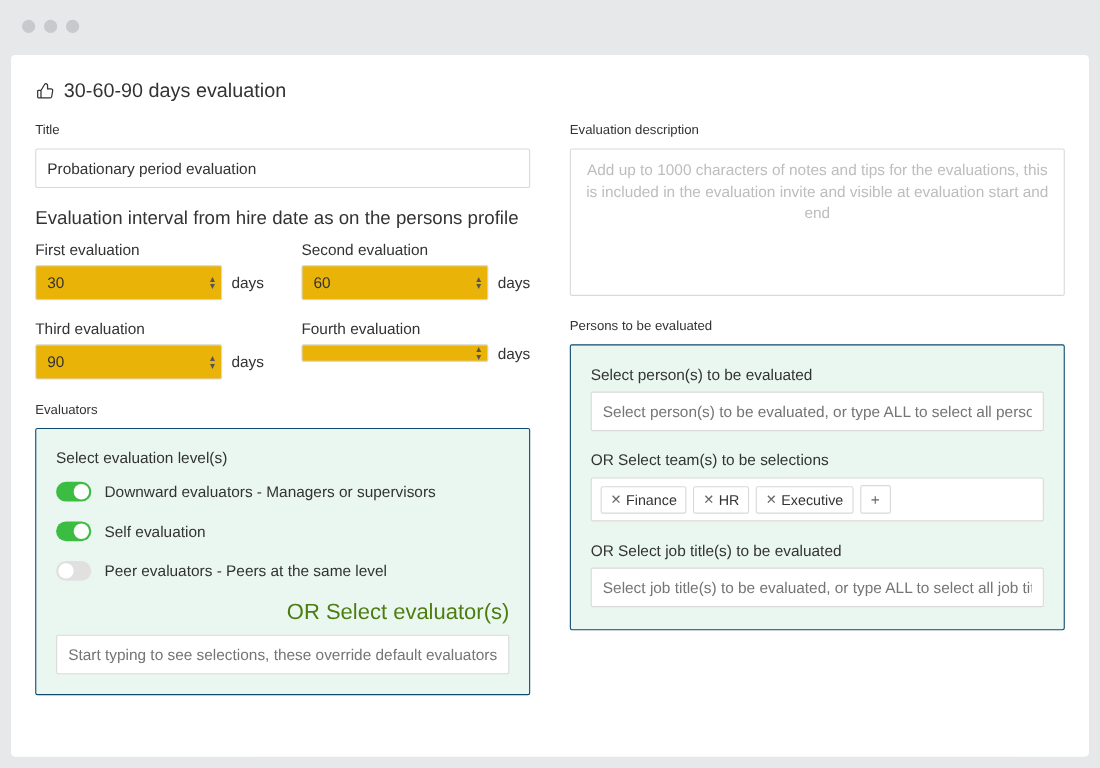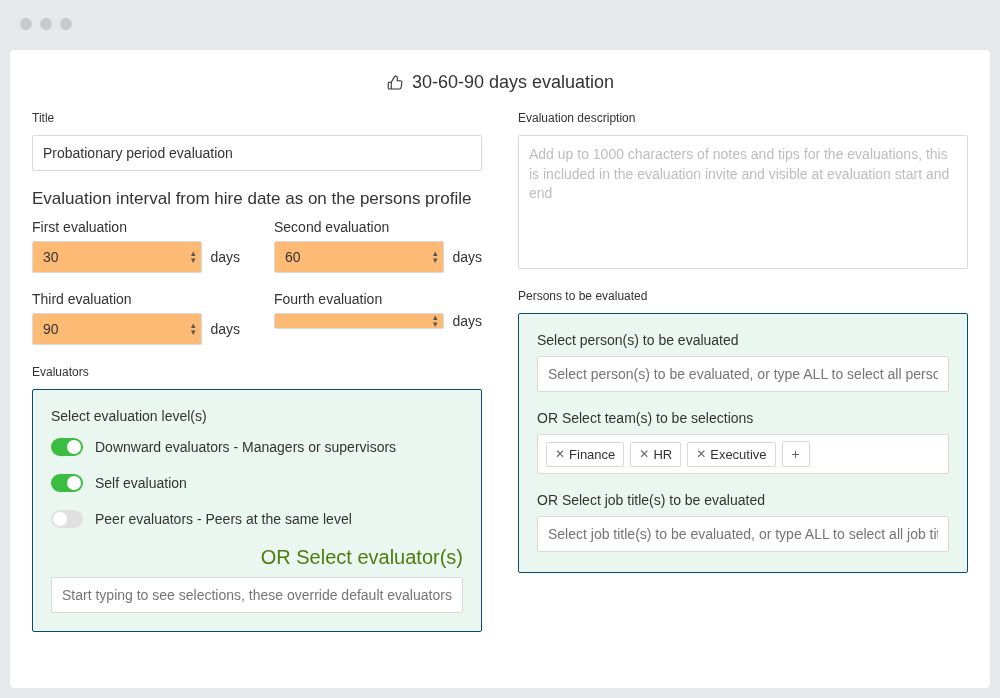--- a/index.html
+++ b/index.html
@@ -37,21 +37,20 @@
     overflow: hidden;
   }
   .page-title {
     display: flex;
     align-items: center;
     gap: 8px;
     font-size: 18px;
     font-weight: 400;
     color: #333;
     margin-bottom: 18px;
-    justify-content: center;
   }
   .thumbs-icon { width: 18px; height: 18px; fill: none; stroke: #333; stroke-width: 1.5; }
   .columns {
     display: flex;
     gap: 36px;
   }
   .col-left { flex: 1; max-width: 455px; }
   .col-right { flex: 1; }
   .section-label {
     font-size: 12px;
@@ -72,20 +71,21 @@
     font-size: 14px;
     font-family: inherit;
     color: #333;
     background: #fff;
   }
   .text-area-box {
     height: 134px;
     color: #bdbdbd;
     line-height: 1.4;
     overflow: hidden;
+    text-align: center;
   }
   .interval-title {
     font-size: 17px;
     color: #333;
     margin: 18px 0 10px;
   }
   .interval-grid {
     display: grid;
     grid-template-columns: 1fr 1fr;
     gap: 18px 34px;
@@ -96,21 +96,21 @@
     align-items: center;
     gap: 8px;
   }
   .num-input {
     flex: 1;
     border: 1px solid #d9d9d9;
     border-radius: 2px;
     padding: 7px 26px 7px 10px;
     font-size: 14px;
     position: relative;
-    background: #fdba74;
+    background: #eab308;
     display: flex;
     align-items: flex-start;
   }
   .num-input .val { flex:1; }
   .stepper {
     position: absolute;
     right: 6px;
     top: 50%;
     transform: translateY(-50%);
     display: flex;

